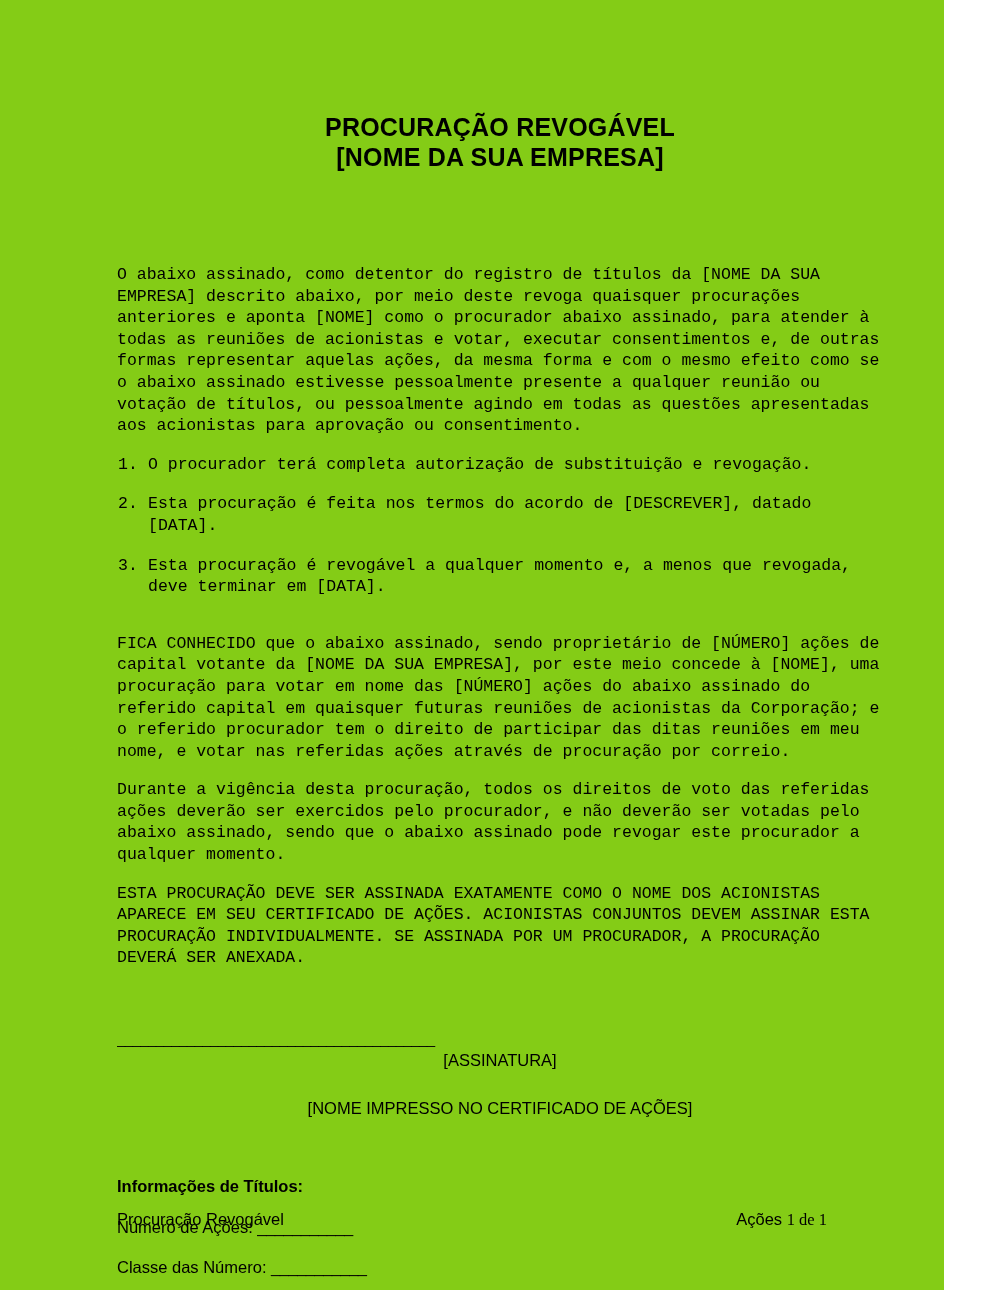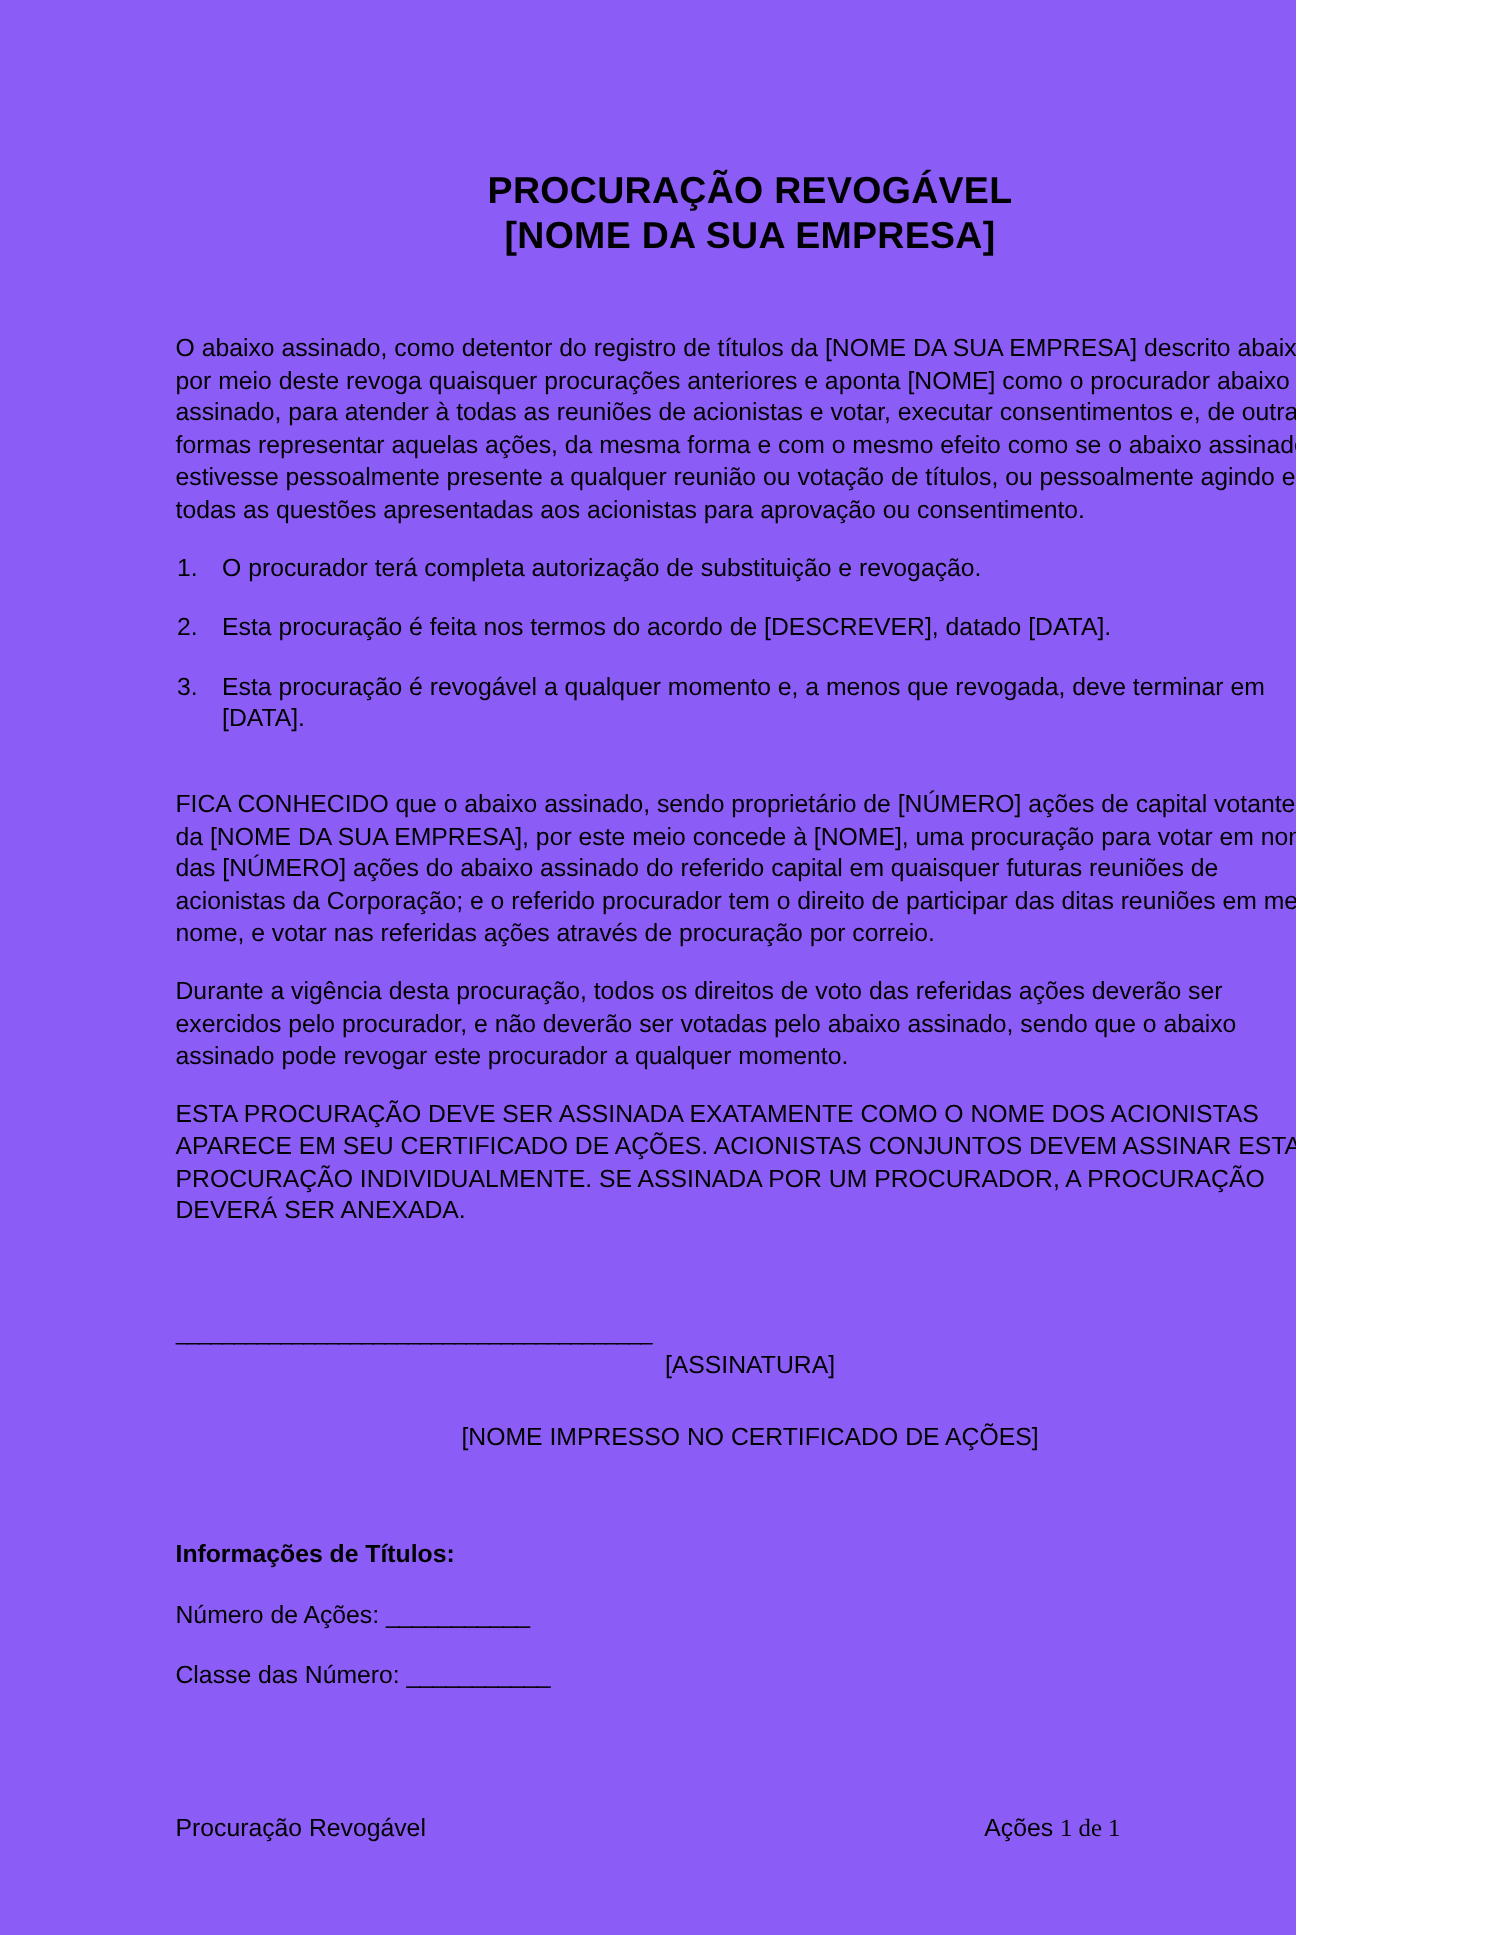--- a/index.html
+++ b/index.html
@@ -7,23 +7,23 @@
     margin: 0;
     padding: 0;
     background: #ffffff;
   }
   body {
     font-family: "Liberation Sans", sans-serif;
     color: #000000;
   }
   .page {
     position: relative;
-    width: 864px;
+    width: 944px;
     height: 1290px;
-    background: #8b5cf6;
+    background: #84cc16;
     overflow: hidden;
     box-sizing: border-box;
   }
   .content {
     position: absolute;
     left: 117px;
     top: 0;
     width: 766px;
   }
 
@@ -35,21 +35,22 @@
   .doc-title {
     font-size: 25px;
     font-weight: bold;
     line-height: 30px;
     letter-spacing: 0.2px;
     margin: 0;
   }
 
   
   .body-block {
-    margin-top: 50px;
+    margin-top: 92px;
+    font-family: Liberation Mono, monospace;
   }
   p.para {
     font-size: 16.5px;
     line-height: 21.6px;
     margin: 0 0 17px 0;
     text-align: left;
   }
 
   
   ol.numbered {

